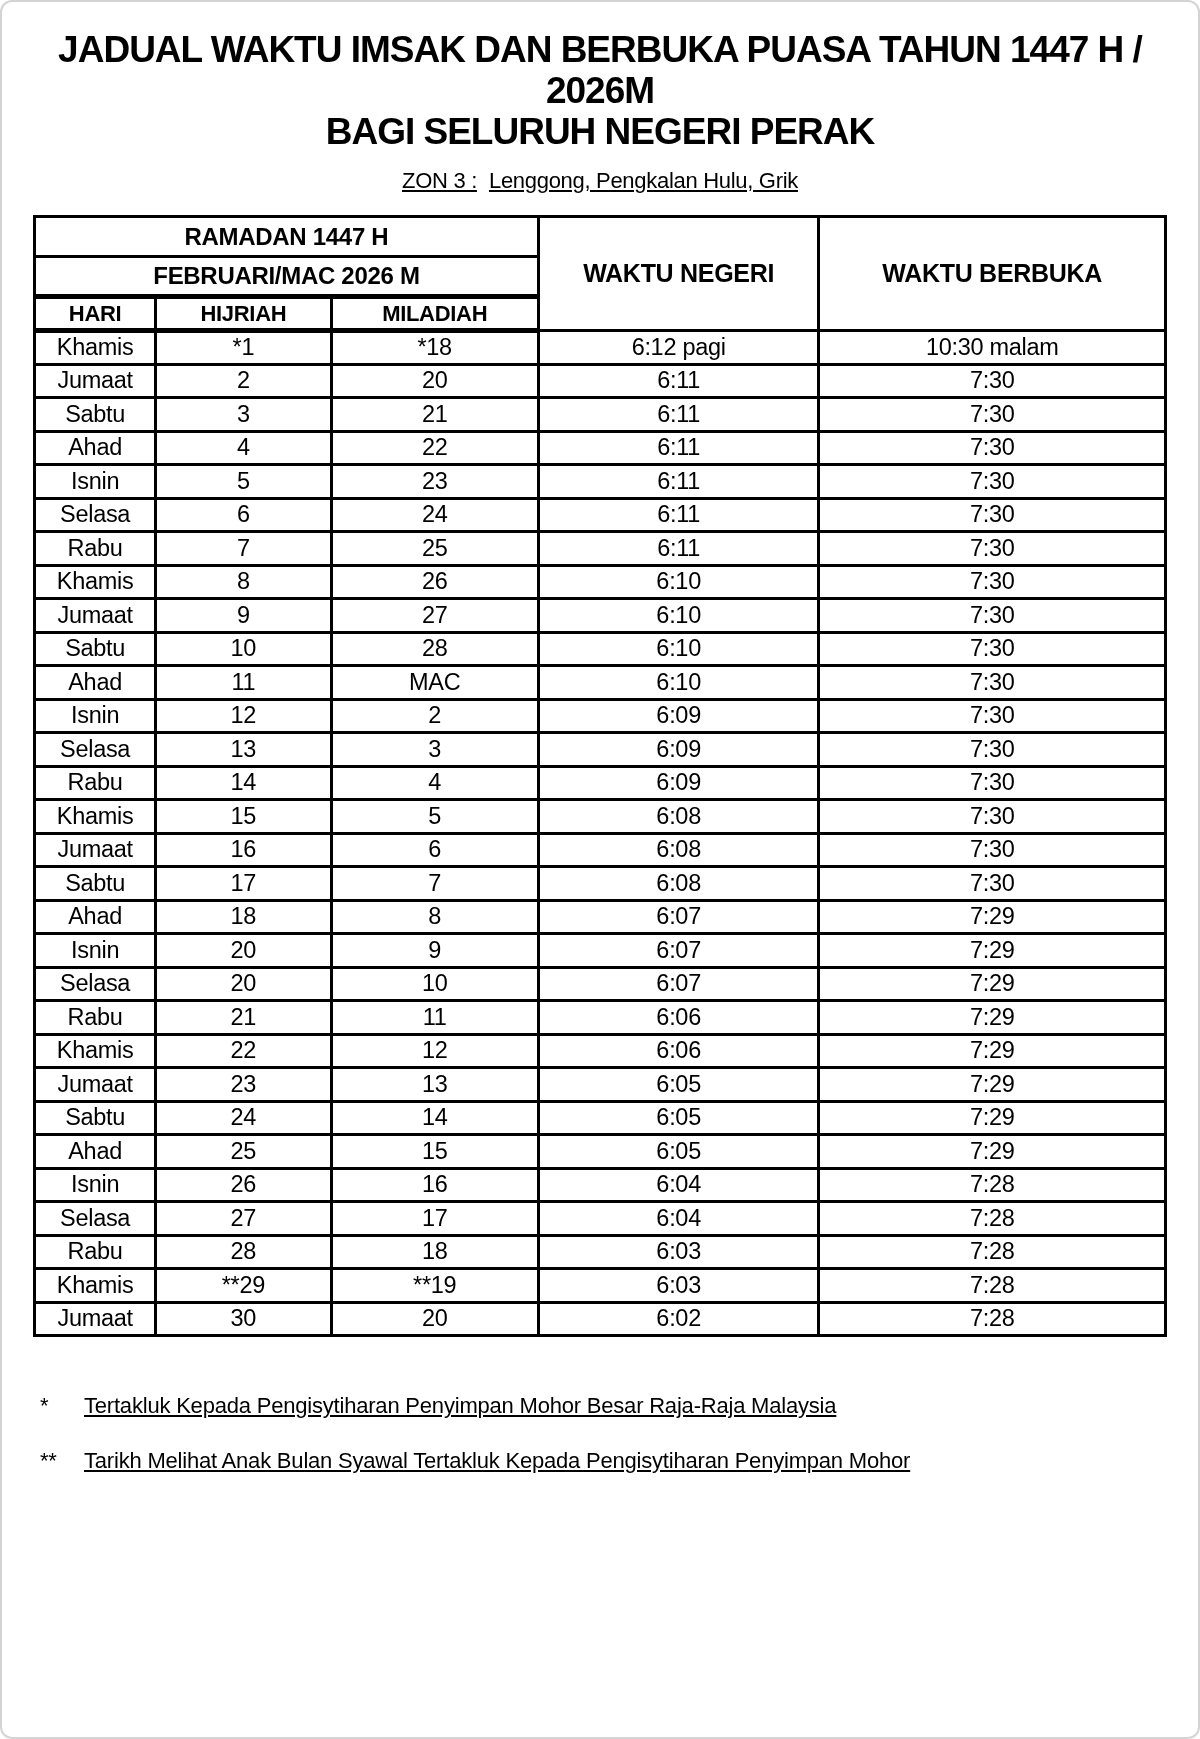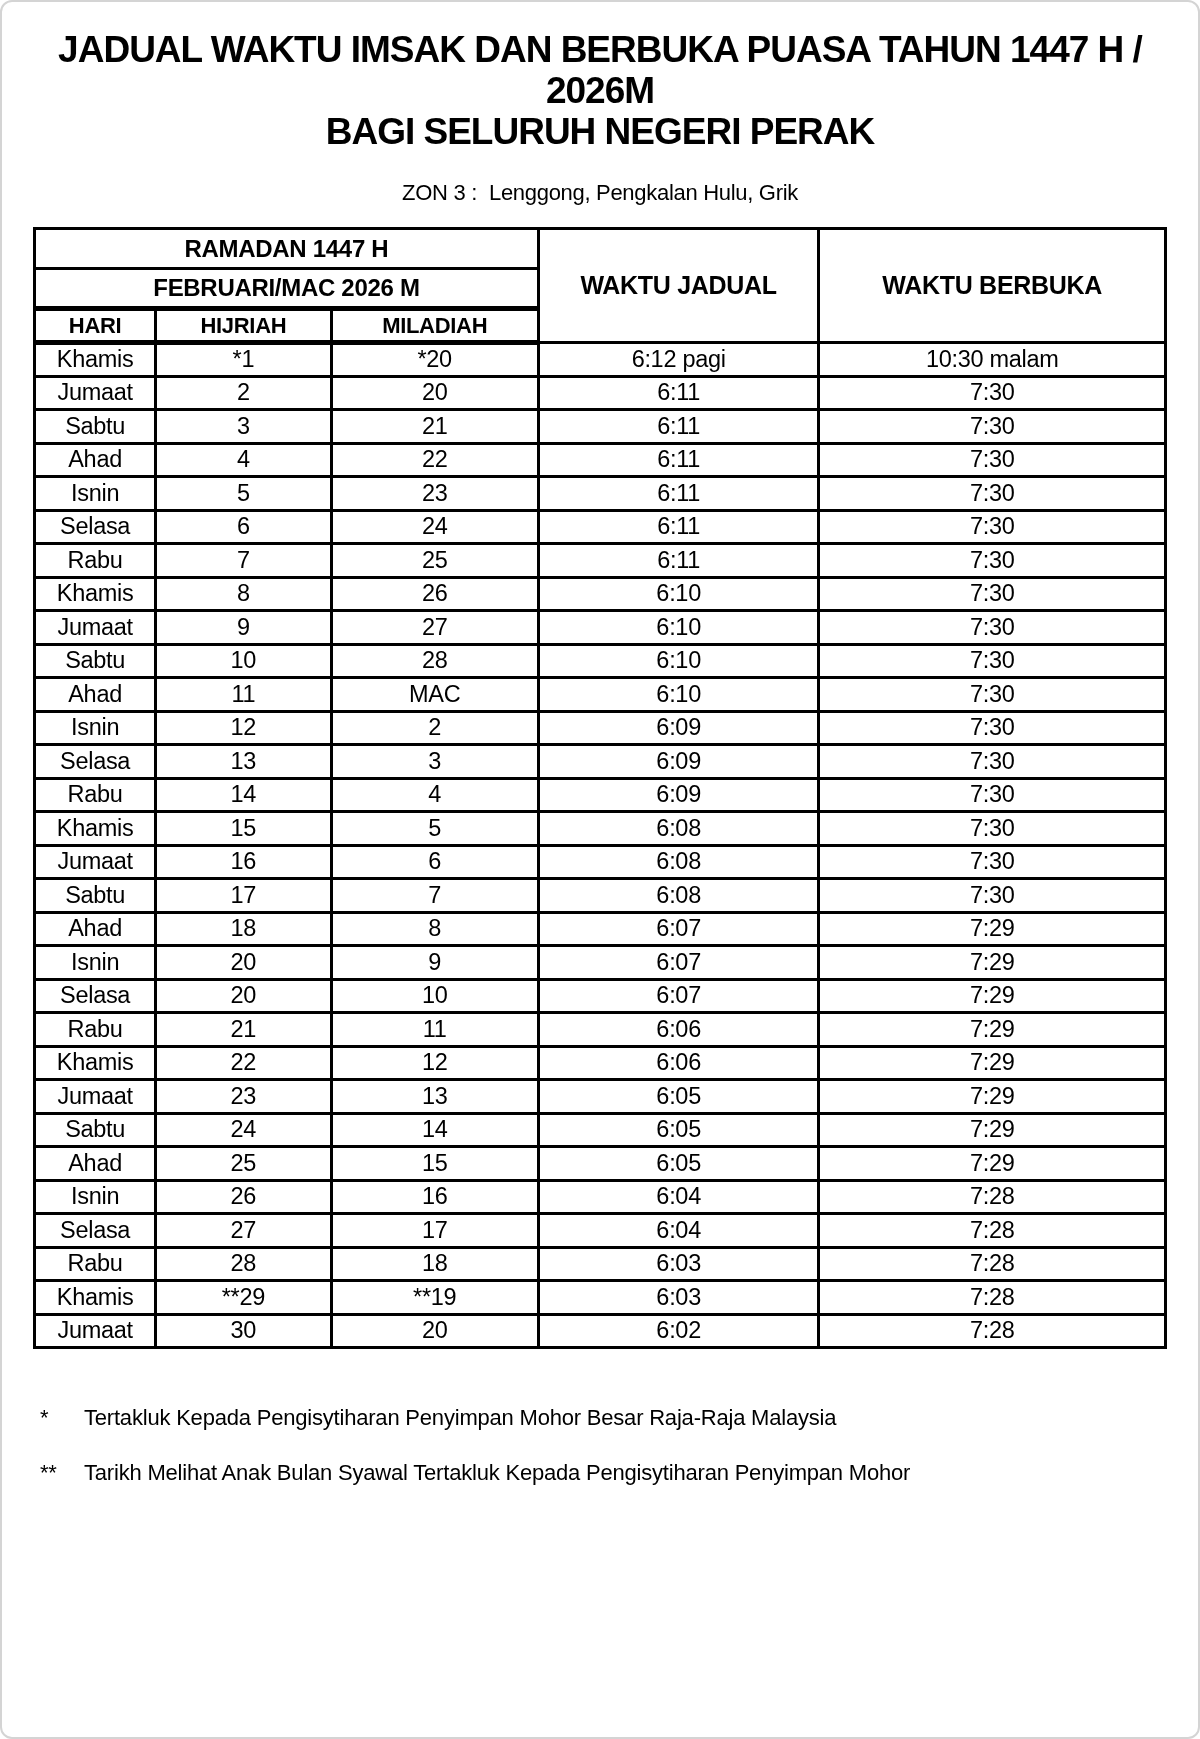--- a/index.html
+++ b/index.html
@@ -19,24 +19,25 @@
   }
   .title-block {
     padding-top: 27px;
     text-align: center;
     font-weight: 700;
     font-size: 37px;
     line-height: 41px;
     letter-spacing: -1px;
   }
   .zone-line {
-    margin-top: 28px;
+    margin-top: 16px;
     text-align: center;
     font-size: 22px;
     letter-spacing: -0.3px;
+    text-decoration: underline;
   }
   .zone-line .zone-label { margin-right: 12px; }
   table.schedule {
     margin: 21px auto 0 auto;
     width: 1134px;
     border-collapse: collapse;
     table-layout: fixed;
     border: 1px solid #a16207;
   }
   table.schedule th, table.schedule td {
@@ -60,21 +61,21 @@
   tbody td { font-size: 23.5px; height: 33.5px; font-weight: 400; }
   .footnotes { margin: 56px 0 0 38px; }
   .footnote {
     display: flex;
     align-items: baseline;
     font-size: 22px;
     letter-spacing: -0.2px;
     margin-bottom: 29px;
   }
   .fn-marker { width: 44px; flex: 0 0 44px; font-weight: 400; }
-  .fn-text { flex: 1; }
+  .fn-text { flex: 1; text-decoration: underline; }
 </style>
 </head>
 <body>
 
 <div class="page">
 
   <div class="title-block">
     <div>JADUAL WAKTU IMSAK DAN BERBUKA PUASA TAHUN 1447 H / 2026M</div>
     <div>BAGI SELURUH NEGERI PERAK</div>
   </div>
@@ -87,37 +88,37 @@
     <colgroup>
       <col class="col-day">
       <col class="col-hijri">
       <col class="col-miladi">
       <col class="col-imsak">
       <col class="col-berbuka">
     </colgroup>
     <thead>
       <tr>
         <th colspan="3" class="h-month">RAMADAN 1447 H</th>
-        <th rowspan="3" class="h-waktu col-imsak">WAKTU JADUAL</th>
+        <th rowspan="3" class="h-waktu col-imsak">WAKTU NEGERI</th>
         <th rowspan="3" class="h-waktu col-berbuka">WAKTU BERBUKA</th>
       </tr>
       <tr>
         <th colspan="3" class="h-month">FEBRUARI/MAC 2026 M</th>
       </tr>
       <tr class="sub-row">
         <th class="h-sub">HARI</th>
         <th class="h-sub">HIJRIAH</th>
         <th class="h-sub">MILADIAH</th>
       </tr>
     </thead>
     <tbody>
         <tr>
       <td>Khamis</td>
       <td>*1</td>
-      <td>*20</td>
+      <td>*18</td>
       <td>6:12 pagi</td>
       <td>10:30 malam</td>
     </tr>
         <tr>
       <td>Jumaat</td>
       <td>2</td>
       <td>20</td>
       <td>6:11</td>
       <td>7:30</td>
     </tr>

